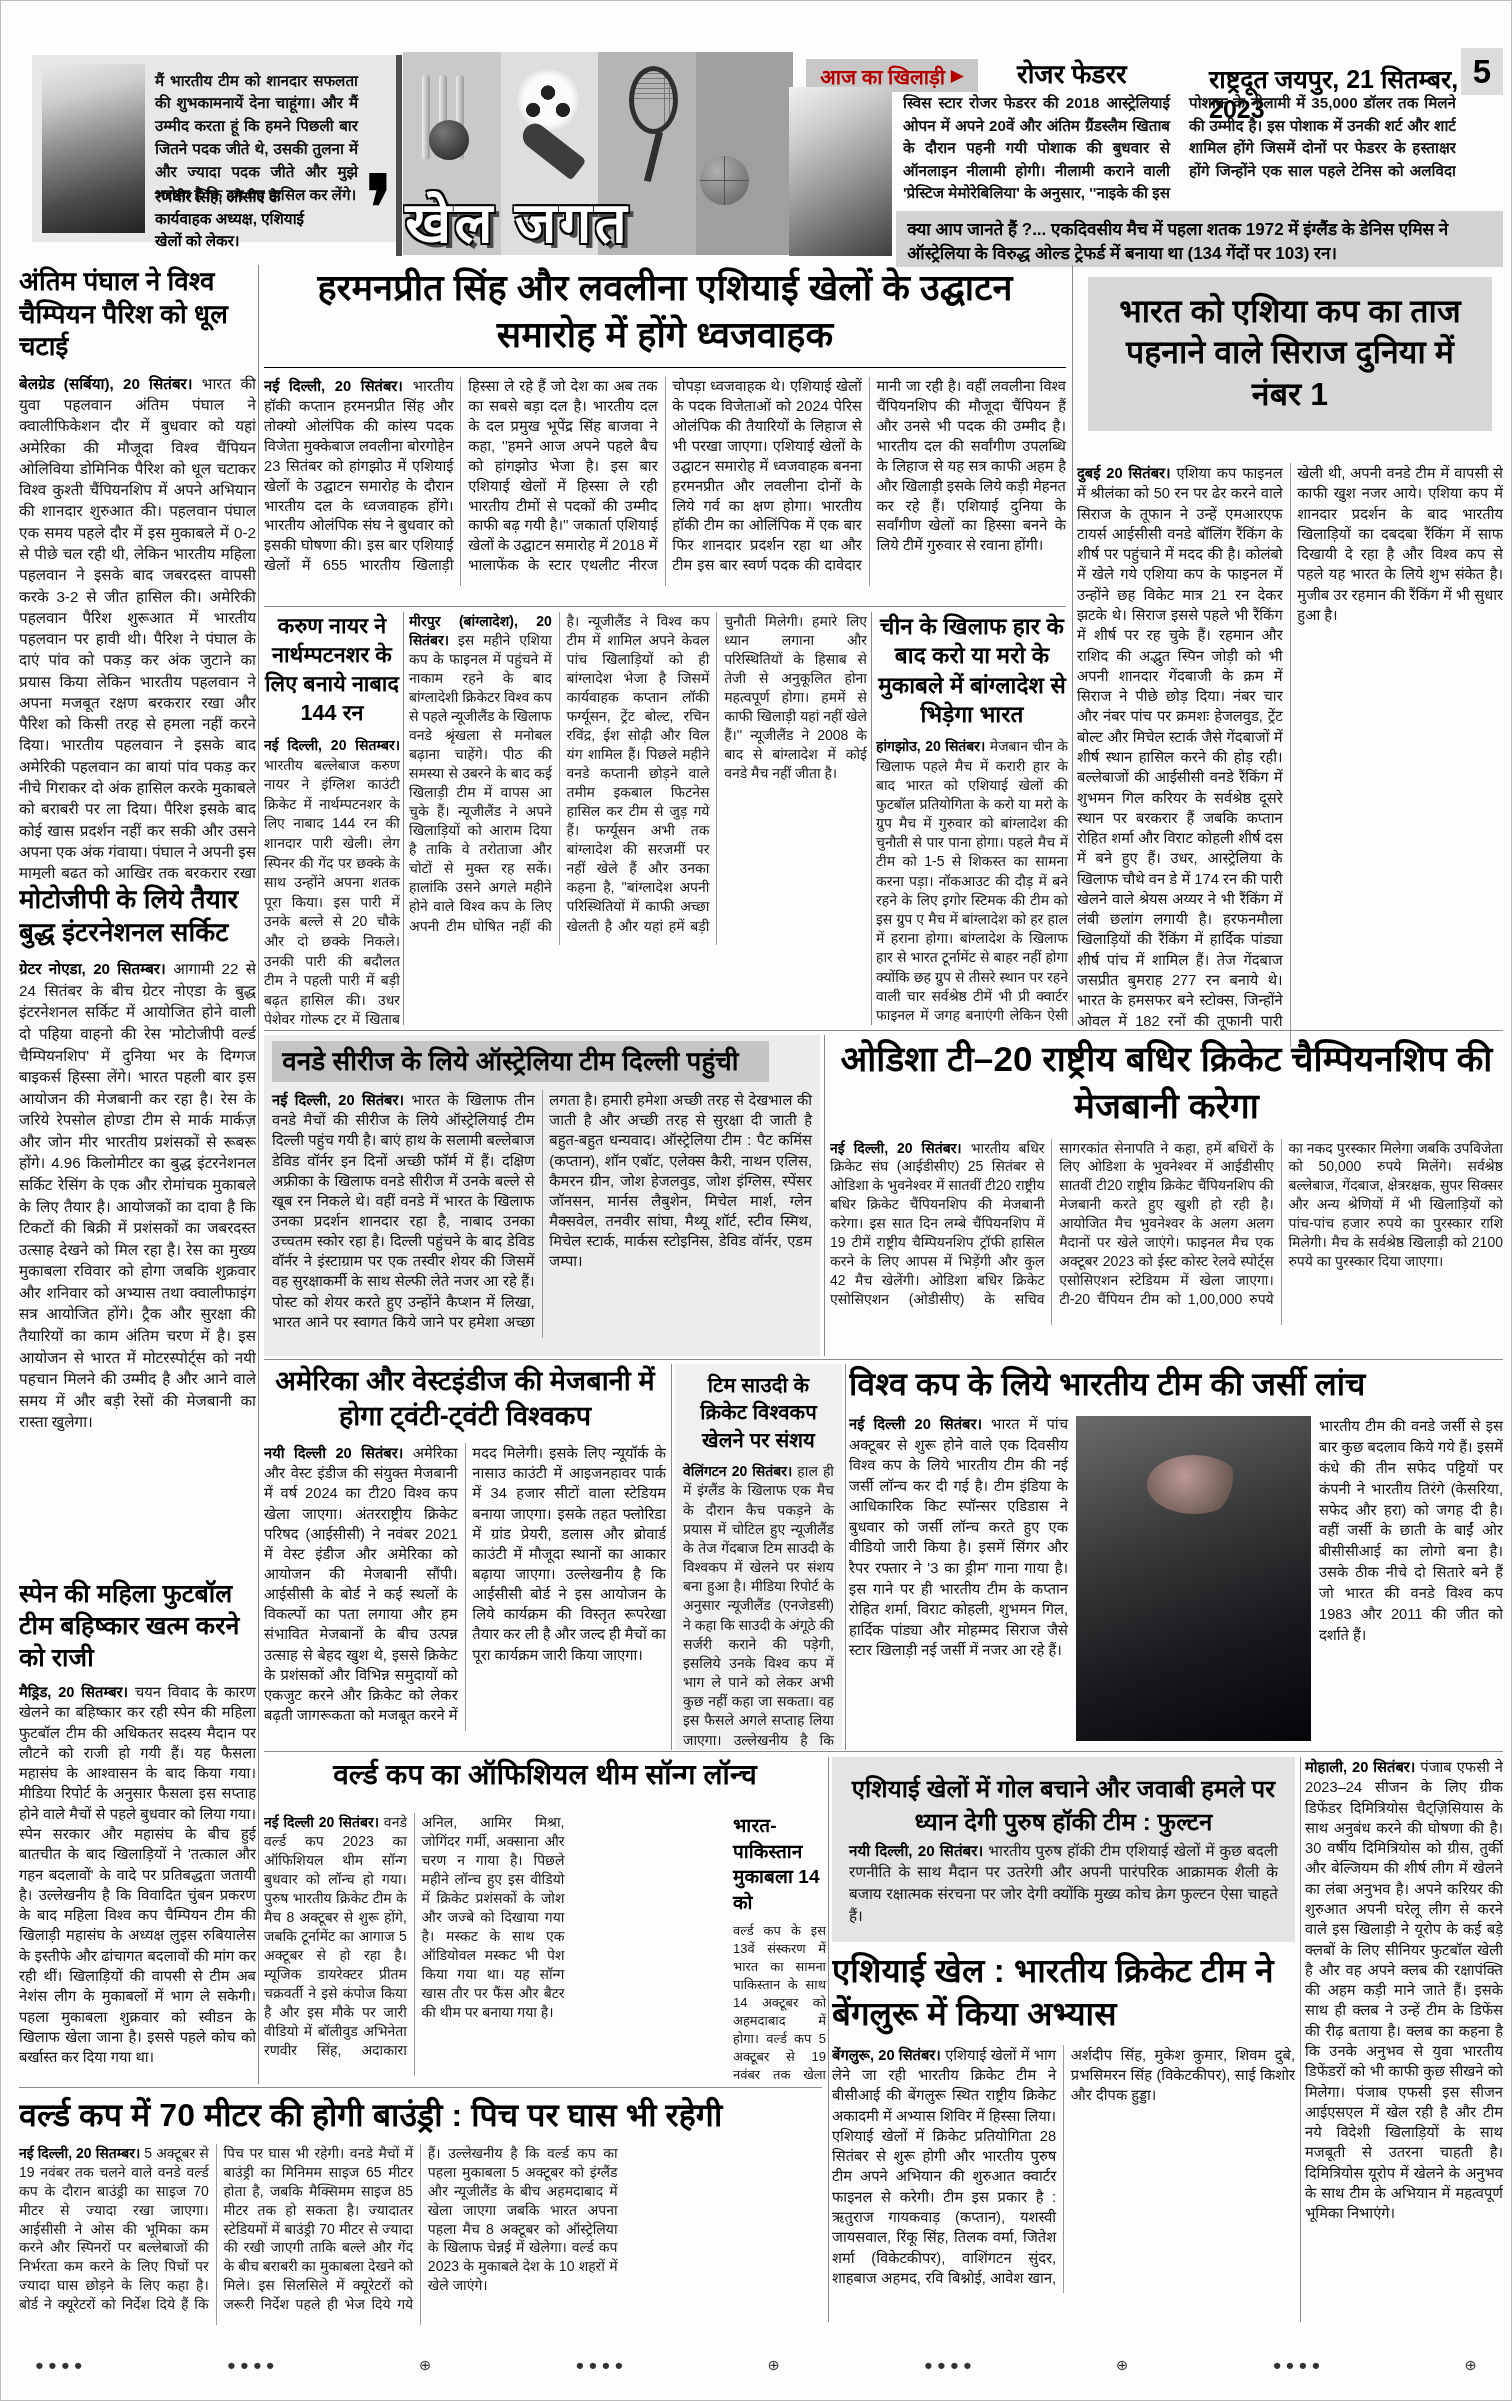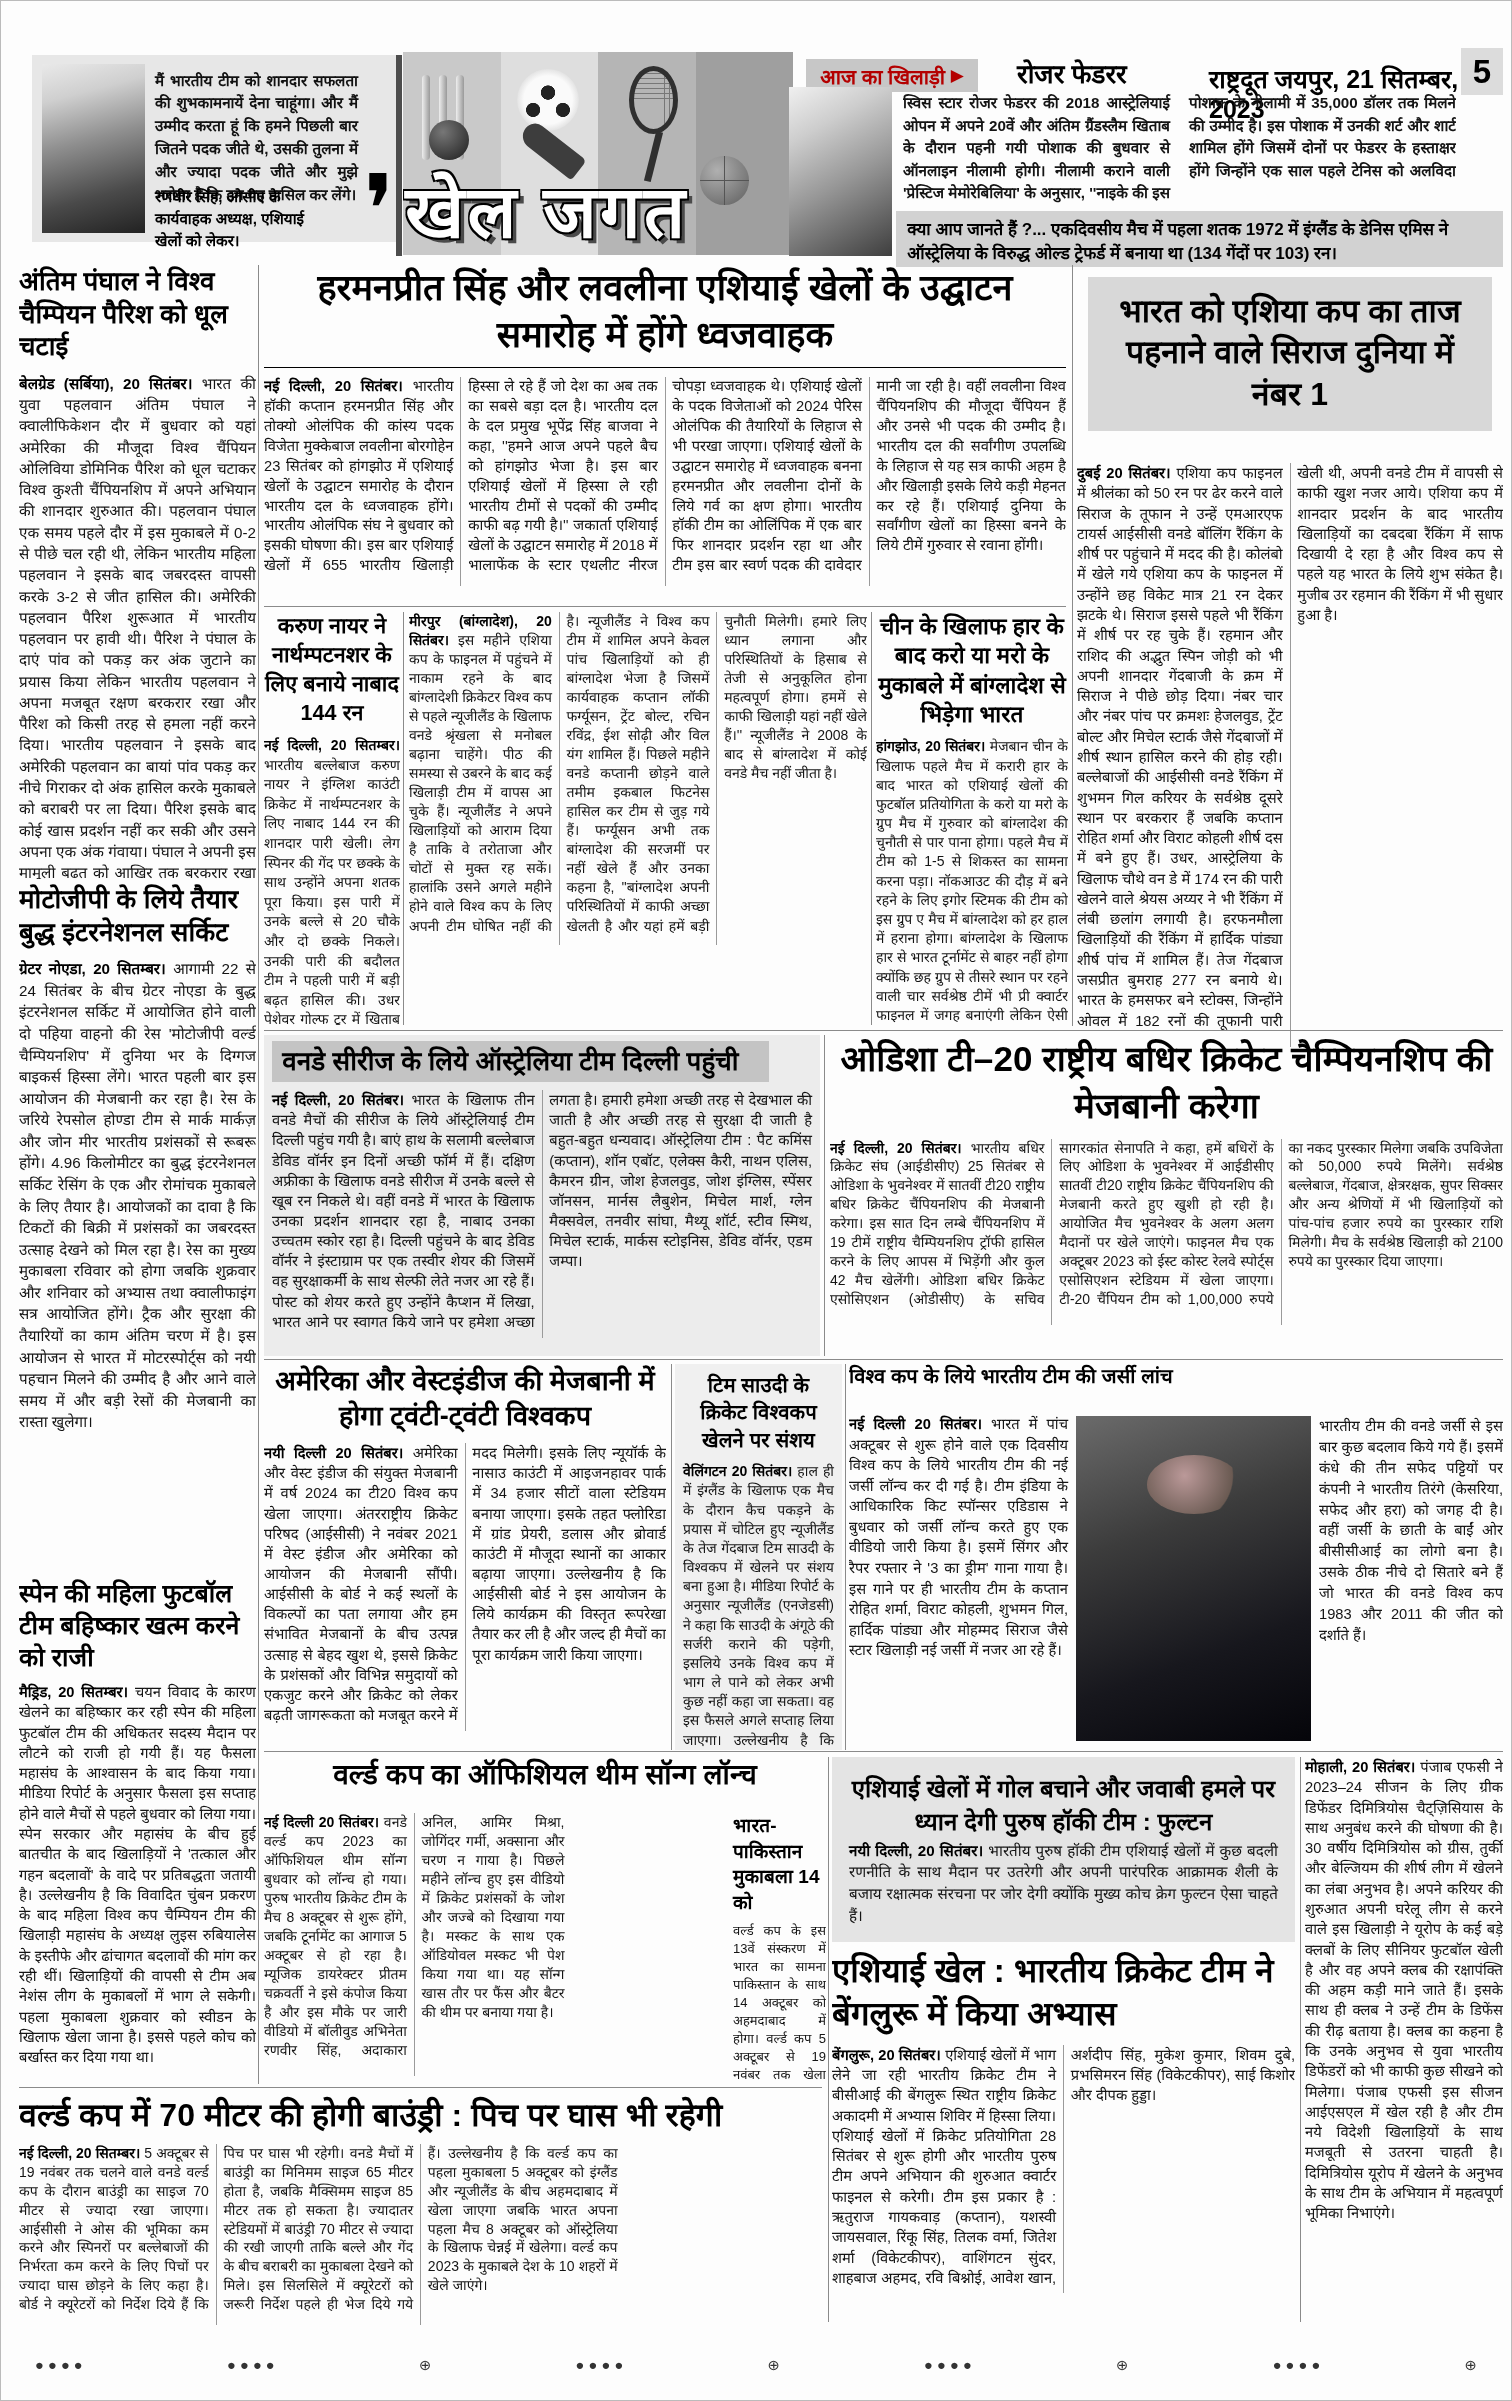--- a/index.html
+++ b/index.html
@@ -34,21 +34,21 @@
                  radial-gradient(circle at 74% 66%, #222 11%, transparent 12%),
                  radial-gradient(circle at 50% 50%, #fafafa 55%, #b9b9b9 100%); }
   .shoe { position:absolute; width:68px; height:25.4px; background:#3d3d3d; border-radius:13.6px 5.6px 4.5px 14.7px; transform:rotate(38deg); top:85px; left:17px; }
   .racket { position:absolute; width:49px; height:68px; border:5.1px solid #2f2f2f; border-radius:50%; top:14px; left:31px;
      background:repeating-linear-gradient(0deg,transparent 0 4.5px,#777 4.5px 5.1px),repeating-linear-gradient(90deg,transparent 0 4.5px,#777 4.5px 5.1px); }
   .racket-handle { position:absolute; width:6.8px; height:51px; background:#2f2f2f; top:79px; left:52px; transform:rotate(14deg); }
   .basketball { position:absolute; width:49px; height:49px; border-radius:50%; top:104px; left:4.5px;
      background:linear-gradient(#555 49%,#555 51%) 50% 50%/100% 1.1px no-repeat,
                 linear-gradient(90deg,#555 49%,#555 51%) 50% 50%/1.1px 100% no-repeat,
                 radial-gradient(circle at 35% 30%,#b0b0b0,#5e5e5e); }
-  .masthead-title { position:absolute; left:2.3px; bottom:-3.4px; width:100%; font-size:72px; font-weight:900; color:#fff; white-space:nowrap; letter-spacing:3.4px;
+  .masthead-title { position:absolute; left:2.3px; bottom:-3.4px; width:100%; font-size:56px; font-weight:900; color:#fff; white-space:nowrap; letter-spacing:3.4px;
      text-shadow:-1.7px -1.7px 0 #000, 1.7px -1.7px 0 #000, -1.7px 1.7px 0 #000, 1.7px 1.7px 0 #000, 5.1px 5.1px 0 #4a4a4a; }
 
   .player-badge { left:805px; top:58px; width:172px; height:33px; background:#c7c7c7; display:flex; align-items:center; justify-content:center; gap:5.6px; }
   .player-badge .lbl { color:#b40000; font-size:20.3px; font-weight:800; }
   .player-badge .arr { color:#b40000; font-size:17px; }
   .fed-name { left:1016px; top:54px; font-size:26px; font-weight:800; color:#000; }
   .paper-date { left:1208px; top:60px; font-size:25px; font-weight:700; color:#000; }
   .page-no { left:1460px; top:47px; width:42px; height:47px; background:#dcdcdc; display:flex; align-items:center; justify-content:center; font-size:33px; font-weight:700; }
   .fed-photo { left:788px; top:86px; width:103px; height:169px;
      background:linear-gradient(150deg,#f0f0f0 0%,#cdcdcd 25%,#979797 55%,#3e3e3e 100%); }
@@ -204,21 +204,21 @@
   </div>
   <div class="vline" style="left:670px; top:1363px; height:386px;"></div>
 
   <div class="art" style="left:674px; top:1363px; width:167px; height:386px; background:#f0f0f0; padding:8px;">
     <div class="hl headline-center" style="font-size:20.3px; line-height:1.35; margin-bottom:8px;">टिम साउदी के क्रिकेट विश्वकप खेलने पर संशय</div>
     <p class="body-txt" style="font-size:14px; line-height:1.37;"><b class="dl">वेलिंगटन 20 सितंबर।</b> <span>हाल ही में इंग्लैंड के खिलाफ एक मैच के दौरान कैच पकड़ने के प्रयास में चोटिल हुए न्यूजीलैंड के तेज गेंदबाज टिम साउदी के विश्वकप में खेलने पर संशय बना हुआ है। मीडिया रिपोर्ट के अनुसार न्यूजीलैंड (एनजेडसी) ने कहा कि साउदी के अंगूठे की सर्जरी कराने की पड़ेगी, इसलिये उनके विश्व कप में भाग ले पाने को लेकर अभी कुछ नहीं कहा जा सकता। वह इस फैसले अगले सप्ताह लिया जाएगा। उल्लेखनीय है कि इंग्लैंड के खिलाफ मैच के दौरान एक कैच पकड़ने के प्रयास में 34 वर्षीय खिलाड़ी का अंगूठा चोटिल हो गया था। इंग्लैंड विश्वकप के अपने पहले मुकाबले में न्यूजीलैंड से भिड़ेगा।</span></p>
   </div>
   <div class="vline" style="left:844px; top:1363px; height:386px;"></div>
 
   <div class="art" style="left:848px; top:1363px; width:654px; height:386px;">
-    <div class="hl" style="font-size:20px; line-height:1.25; margin-bottom:9px;">विश्व कप के लिये भारतीय टीम की जर्सी लांच</div>
+    <div class="hl" style="font-size:32px; line-height:1.25; margin-bottom:9px;">विश्व कप के लिये भारतीय टीम की जर्सी लांच</div>
     <div style="position:absolute; left:0; top:50px; width:219px; height:327px;">
       <p class="body-txt" style="font-size:14.7px; line-height:1.4;"><b class="dl">नई दिल्ली 20 सितंबर।</b> <span>भारत में पांच अक्टूबर से शुरू होने वाले एक दिवसीय विश्व कप के लिये भारतीय टीम की नई जर्सी लॉन्च कर दी गई है। टीम इंडिया के आधिकारिक किट स्पॉन्सर एडिडास ने बुधवार को जर्सी लॉन्च करते हुए एक वीडियो जारी किया है। इसमें सिंगर और रैपर रफ्तार ने '3 का ड्रीम' गाना गाया है। इस गाने पर ही भारतीय टीम के कप्तान रोहित शर्मा, विराट कोहली, शुभमन गिल, हार्दिक पांड्या और मोहम्मद सिराज जैसे स्टार खिलाड़ी नई जर्सी में नजर आ रहे हैं।</span></p>
     </div>
     <div class="photo-kohli" style="position:absolute; left:227px; top:52px; width:235px; height:325px;"></div>
     <div style="position:absolute; left:470px; top:52px; width:184px; height:325px;">
       <p class="body-txt" style="font-size:14.7px; line-height:1.42;"><span>भारतीय टीम की वनडे जर्सी से इस बार कुछ बदलाव किये गये हैं। इसमें कंधे की तीन सफेद पट्टियों पर कंपनी ने भारतीय तिरंगे (केसरिया, सफेद और हरा) को जगह दी है। वहीं जर्सी के छाती के बाईं ओर बीसीसीआई का लोगो बना है। उसके ठीक नीचे दो सितारे बने हैं जो भारत की वनडे विश्व कप 1983 और 2011 की जीत को दर्शाते हैं।</span></p>
     </div>
   </div>
 
   <div class="hrule" style="left:263px; top:1750px; width:1239px;"></div>

